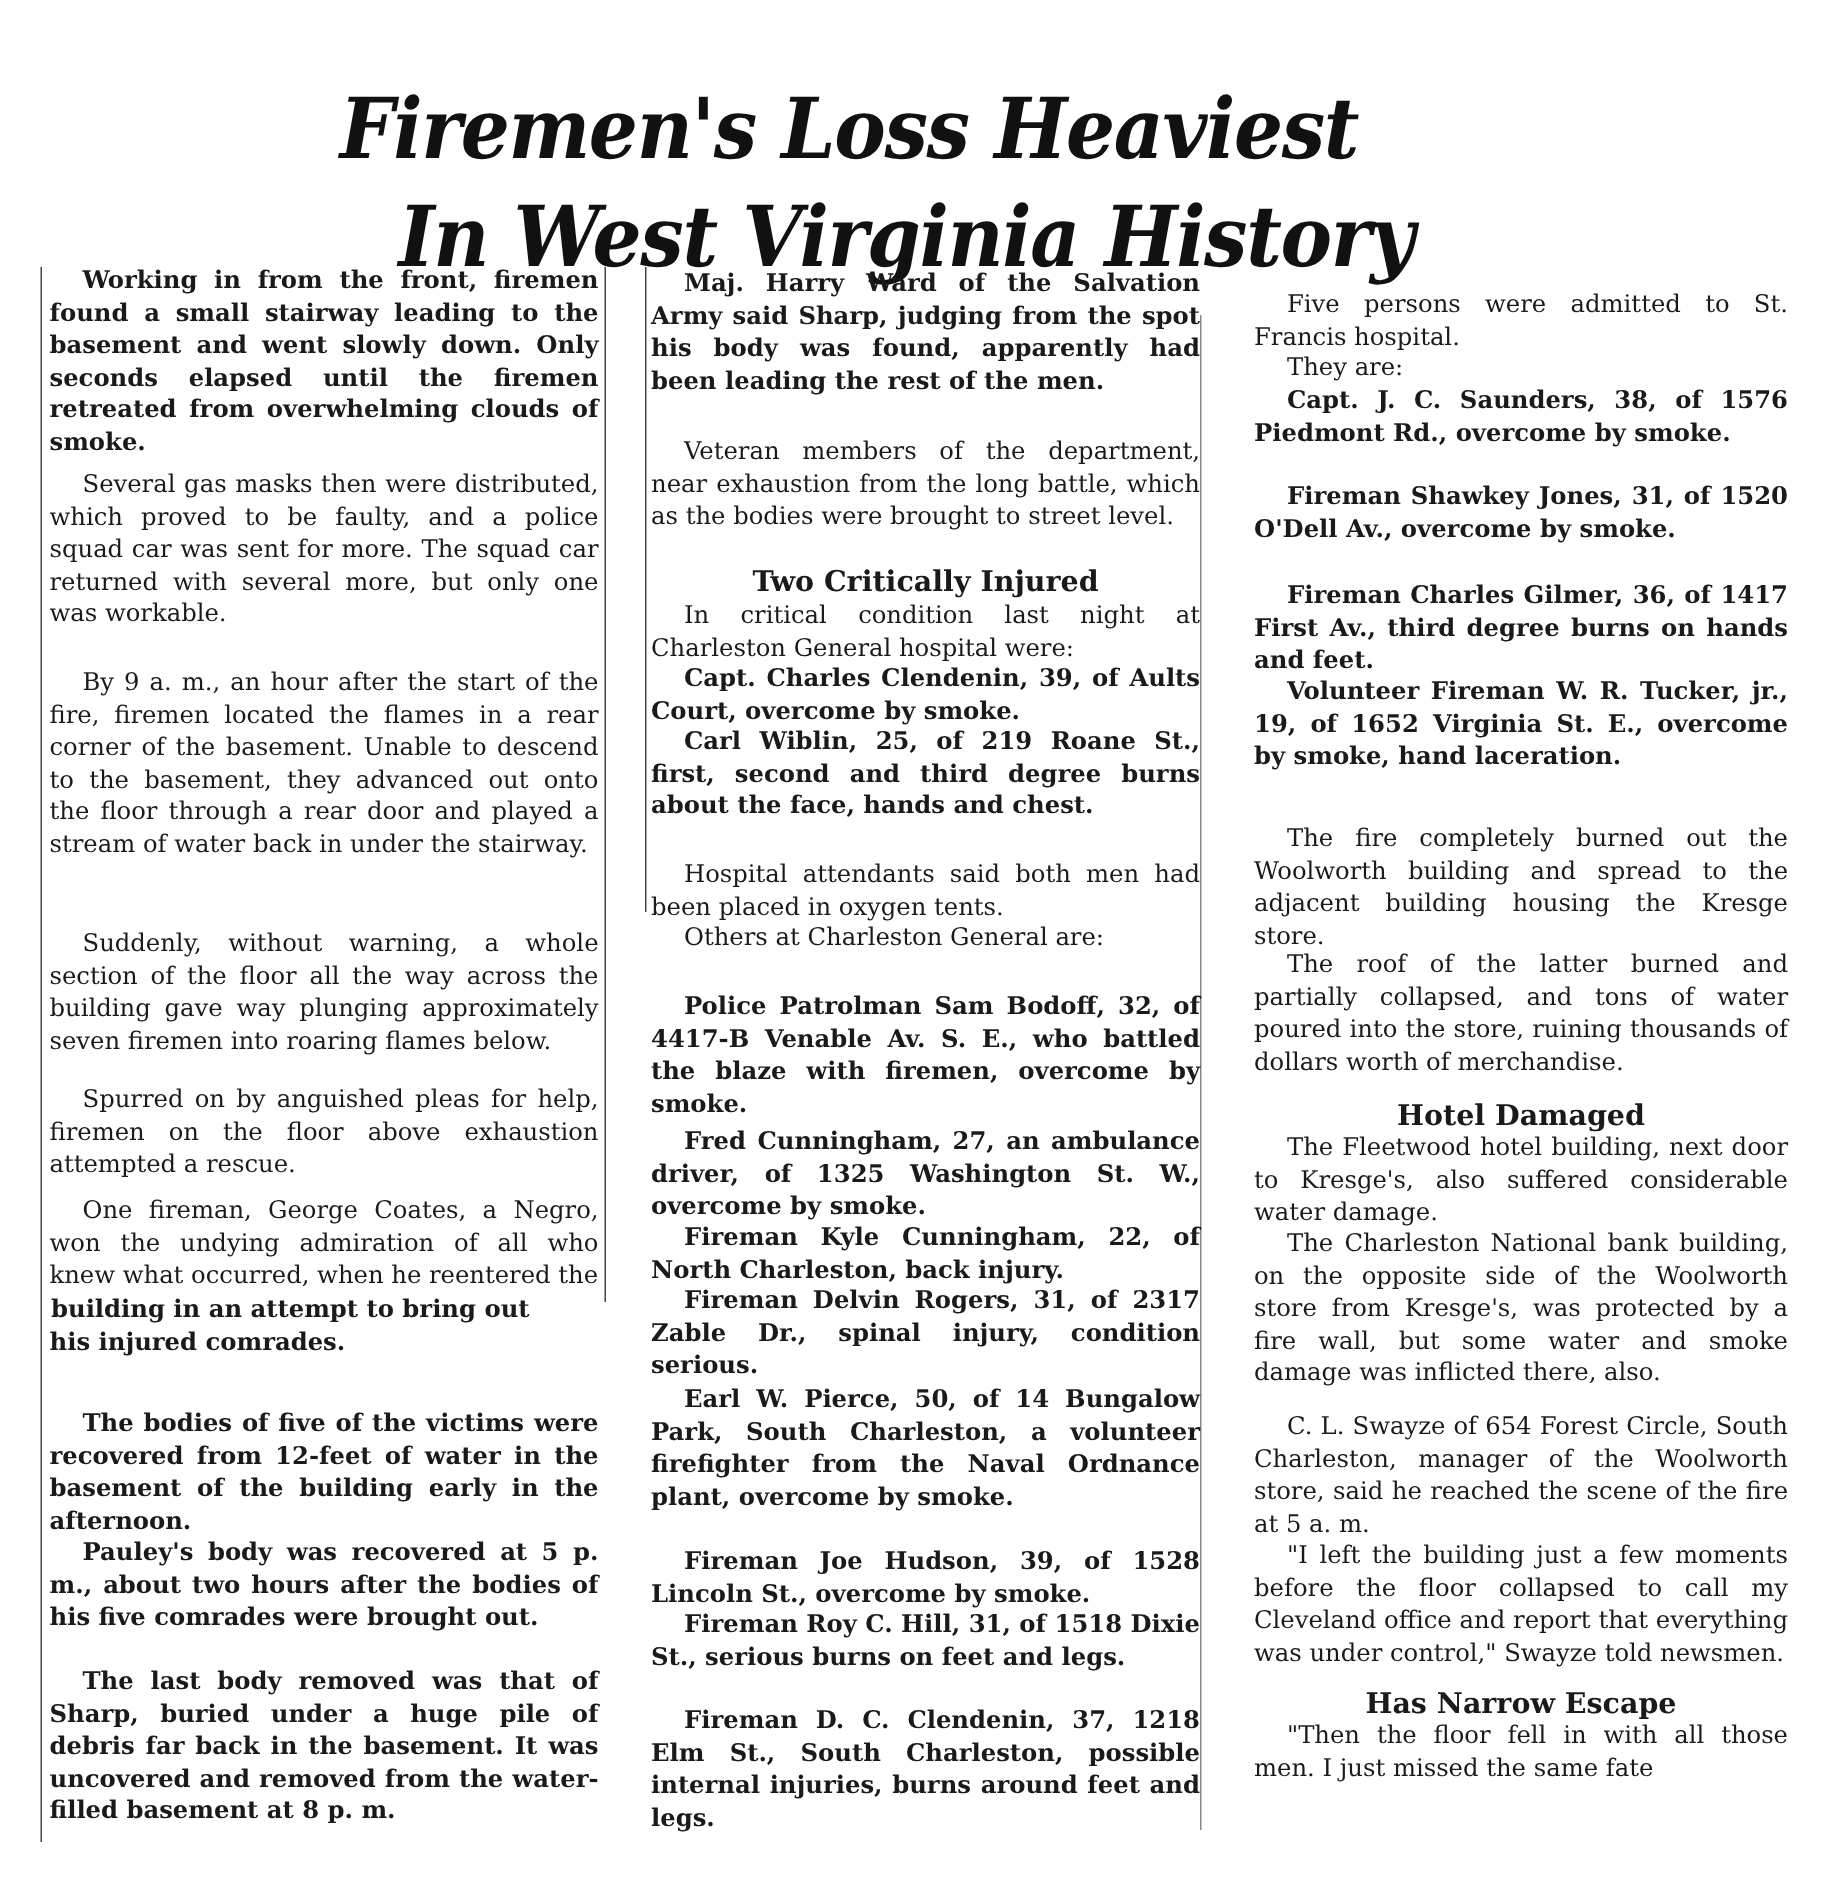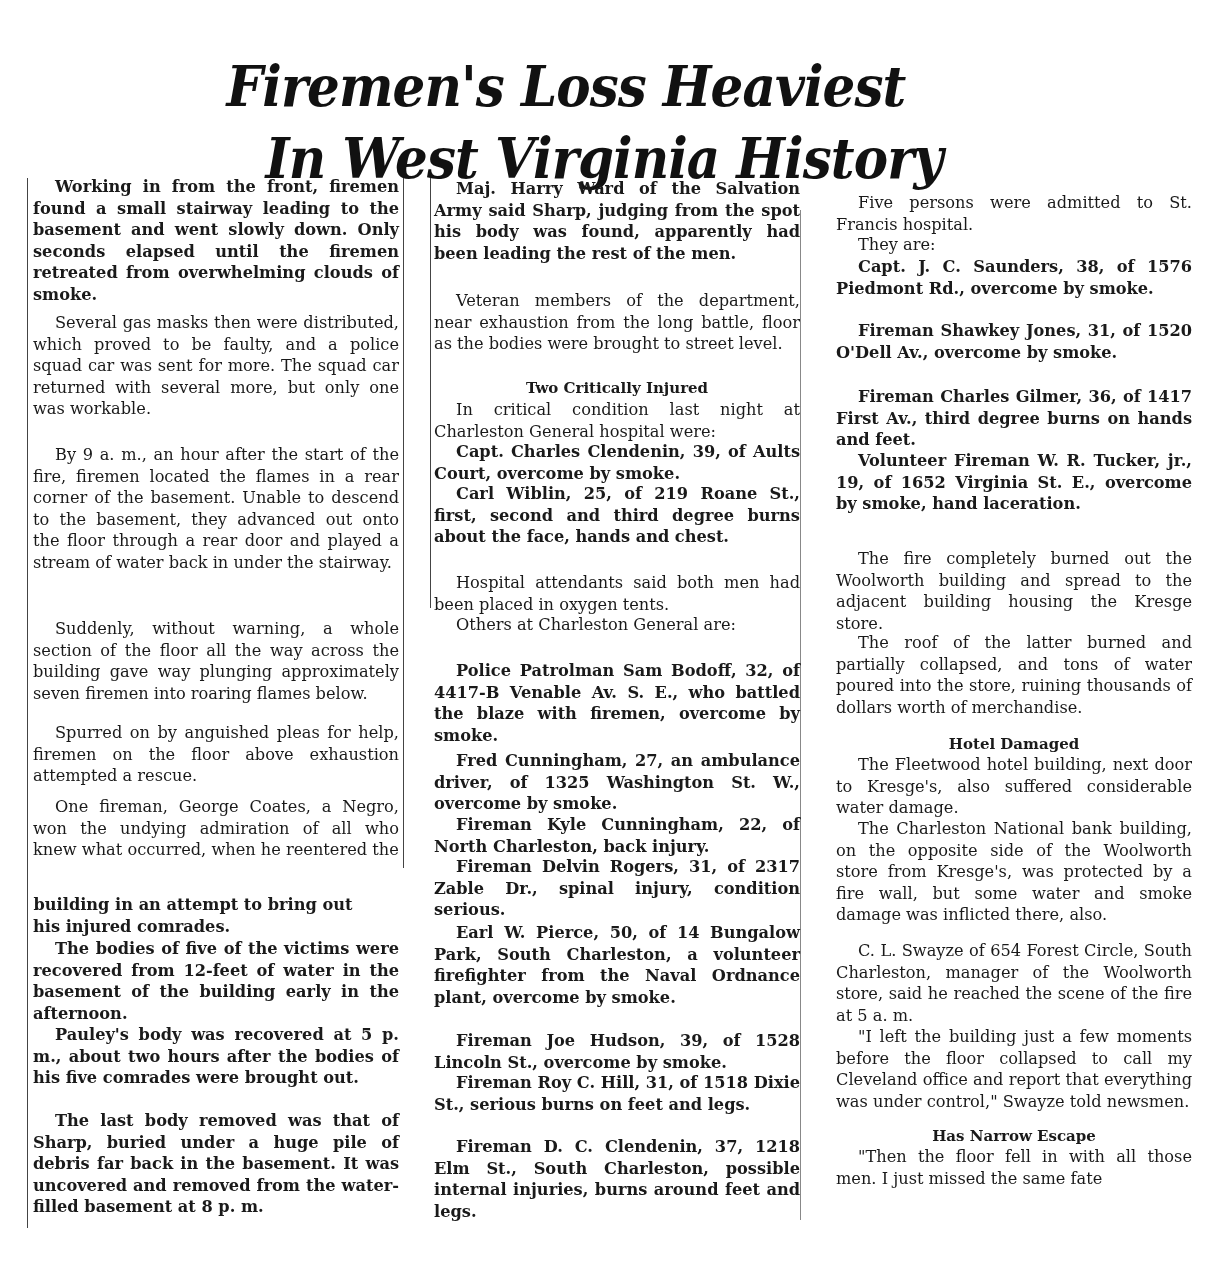--- a/index.html
+++ b/index.html
@@ -16,49 +16,49 @@
       position: absolute; top: 176px;
       font-family: "DejaVu Serif", serif; font-size: 16.2px; line-height: 21.6px;
       color: #1a1a1a;
     }
     .col1 { left: 33px; width: 366px; }
     .col2 { left: 434px; width: 366px; }
     .col3 { left: 836px; width: 356px; }
     .rule { position: absolute; width: 1px; background: #444; }
     .p { position: absolute; left: 0; width: 100%; margin: 0; text-align: justify; text-align-last: left; text-indent: 22px; }
     .b { font-weight: bold; }
-    .sub { position: absolute; left: 0; width: 100%; text-align: center; font-weight: bold; font-size: 15px; }
+    .sub { position: absolute; left: 0; width: 100%; text-align: center; font-weight: bold; font-size: 19px; }
   </style>
 </head>
 <body>
 
 <h1 class="headline hl1">Firemen's Loss Heaviest</h1>
 <h1 class="headline hl2">In West Virginia History</h1>
 
 <div class="rule" style="left:27px;top:178px;height:1050px;"></div>
 <div class="rule" style="left:403px;top:178px;height:690px;"></div>
 <div class="rule" style="left:430px;top:178px;height:430px;"></div>
 <div class="rule" style="left:800px;top:210px;height:1010px;background:#888;"></div>
 
 <div class="col col1">
   <p class="p b" style="top:0px">Working in from the front, firemen found a small stairway leading to the basement and went slowly down. Only seconds elapsed until the firemen retreated from overwhelming clouds of smoke.</p>
   <p class="p" style="top:136px">Several gas masks then were distributed, which proved to be faulty, and a police squad car was sent for more. The squad car returned with several more, but only one was workable.</p>
   <p class="p" style="top:268px">By 9 a. m., an hour after the start of the fire, firemen located the flames in a rear corner of the basement. Unable to descend to the basement, they advanced out onto the floor through a rear door and played a stream of water back in under the stairway.</p>
   <p class="p" style="top:442px">Suddenly, without warning, a whole section of the floor all the way across the building gave way plunging approximately seven firemen into roaring flames below.</p>
   <p class="p" style="top:546px">Spurred on by anguished pleas for help, firemen on the floor above exhaustion attempted a rescue.</p>
   <p class="p" style="top:620px">One fireman, George Coates, a Negro, won the undying admiration of all who knew what occurred, when he reentered the</p>
-  <p class="p b" style="top:718px;text-indent:0;width:320px;text-align:center">building in an attempt to bring out his injured comrades.</p>
+  <p class="p b" style="top:686px;text-indent:0;width:320px;text-align:right">building in an attempt to bring out his injured comrades.</p>
   <p class="p b" style="top:762px">The bodies of five of the victims were recovered from 12-feet of water in the basement of the building early in the afternoon.</p>
   <p class="p b" style="top:848px">Pauley's body was recovered at 5 p. m., about two hours after the bodies of his five comrades were brought out.</p>
   <p class="p b" style="top:934px">The last body removed was that of Sharp, buried under a huge pile of debris far back in the basement. It was uncovered and removed from the water-filled basement at 8 p. m.</p>
 </div>
 
 <div class="col col2">
   <p class="p b" style="top:2px">Maj. Harry Ward of the Salvation Army said Sharp, judging from the spot his body was found, apparently had been leading the rest of the men.</p>
-  <p class="p" style="top:114px">Veteran members of the department, near exhaustion from the long battle, floor as the bodies were brought to street level.</p>
+  <p class="p" style="top:114px">Veteran members of the department, near exhaustion from the long battle, which as the bodies were brought to street level.</p>
   <div class="sub" style="top:202px">Two Critically Injured</div>
   <p class="p" style="top:223px">In critical condition last night at Charleston General hospital were:</p>
   <p class="p b" style="top:265px">Capt. Charles Clendenin, 39, of Aults Court, overcome by smoke.</p>
   <p class="p b" style="top:307px">Carl Wiblin, 25, of 219 Roane St., first, second and third degree burns about the face, hands and chest.</p>
   <p class="p" style="top:396px">Hospital attendants said both men had been placed in oxygen tents.</p>
   <p class="p" style="top:438px">Others at Charleston General are:</p>
   <p class="p b" style="top:484px">Police Patrolman Sam Bodoff, 32, of 4417-B Venable Av. S. E., who battled the blaze with firemen, overcome by smoke.</p>
   <p class="p b" style="top:574px">Fred Cunningham, 27, an ambulance driver, of 1325 Washington St. W., overcome by smoke.</p>
   <p class="p b" style="top:638px">Fireman Kyle Cunningham, 22, of North Charleston, back injury.</p>
   <p class="p b" style="top:680px">Fireman Delvin Rogers, 31, of 2317 Zable Dr., spinal injury, condition serious.</p>

